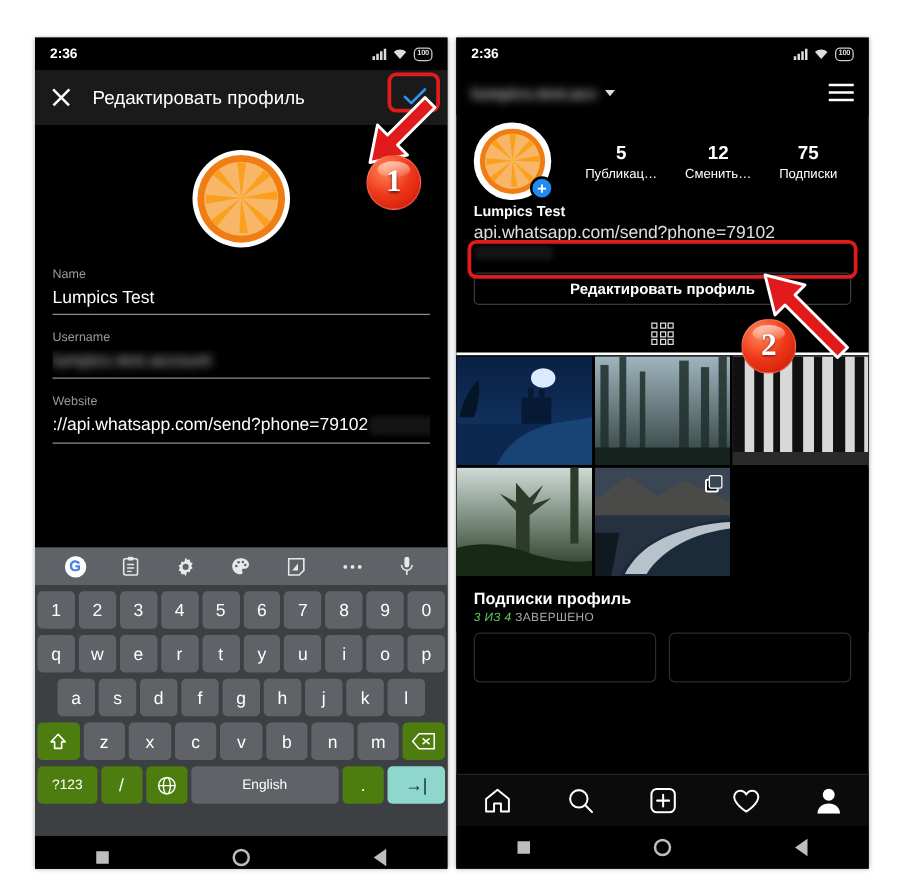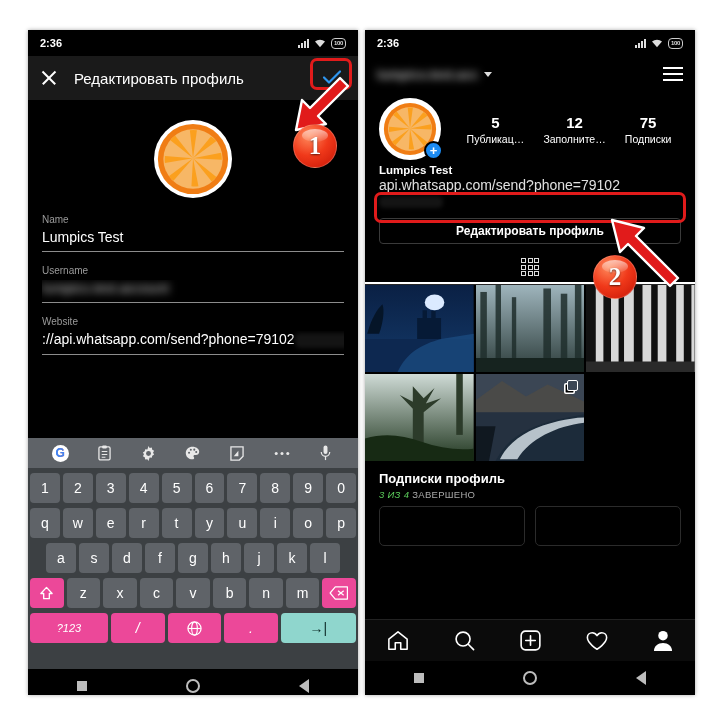--- a/index.html
+++ b/index.html
@@ -91,21 +91,21 @@
     display:flex; align-items:center; justify-content:center;
     font-weight: bold; font-size: 12px;
   }
   .kbd-rows { padding: 5px 2px; }
   .krow { display: flex; justify-content: center; gap: 3px; margin-bottom: 5px; }
   .key {
     background: #5f6368; color: #fff; border-radius: 4px;
     height: 30px; flex: 1; display: flex; align-items: center;
     justify-content: center; font-size: 14px;
   }
-  .key.dark { background: #ec4899; font-style: italic; }
+  .key.dark { background: #4d7c0f; }
   .key.wide { flex: 3.6; font-size: 11px; }
   .key.sp  { flex: 1.45; font-size: 11px; }
   .key.enter { background: #8fd6cd; color: #0d2b28; flex: 1.4; }
   .krow.r3 .key { flex: 1; }
 
   
   .navbar {
     height: 34px; background: #000; display: flex;
     align-items: center; justify-content: space-around;
   }
@@ -385,20 +385,21 @@
         <div class="krow">
           <span class="key dark sp">?123</span>
           <span class="key dark">/</span>
           <span class="key dark">
             <svg width="15" height="15" viewBox="0 0 16 16">
                 <circle cx="8" cy="8" r="7" fill="none" stroke="#fff" stroke-width="1.3"></circle>
                 <ellipse cx="8" cy="8" rx="3" ry="7" fill="none" stroke="#fff" stroke-width="1.2"></ellipse>
                 <path d="M1.3 8h13.4" stroke="#fff" stroke-width="1.2"></path>
               </svg>
           </span>
+          <span class="key wide">English</span>
           <span class="key dark">.</span>
           <span class="key enter">→|</span>
         </div>
       </div>
     </div>
 
     <div class="navbar">
       <span class="nav-sq"></span>
       <span class="nav-ci"></span>
       <span class="nav-tr"></span>
@@ -456,21 +457,21 @@
         </span>
         <span class="plus-badge">+</span>
       </span>
       <span class="ig-stats">
         <span class="stat">
           <span class="n" style="display:block">5</span>
           <span class="l" style="display:block">Публикац…</span>
         </span>
         <span class="stat">
           <span class="n" style="display:block">12</span>
-          <span class="l" style="display:block">Заполните…</span>
+          <span class="l" style="display:block">Сменить…</span>
         </span>
         <span class="stat">
           <span class="n" style="display:block">75</span>
           <span class="l" style="display:block">Подписки</span>
         </span>
       </span>
     </div>
 
     <div class="ig-bio">
       <div class="ig-name">Lumpics Test</div>

